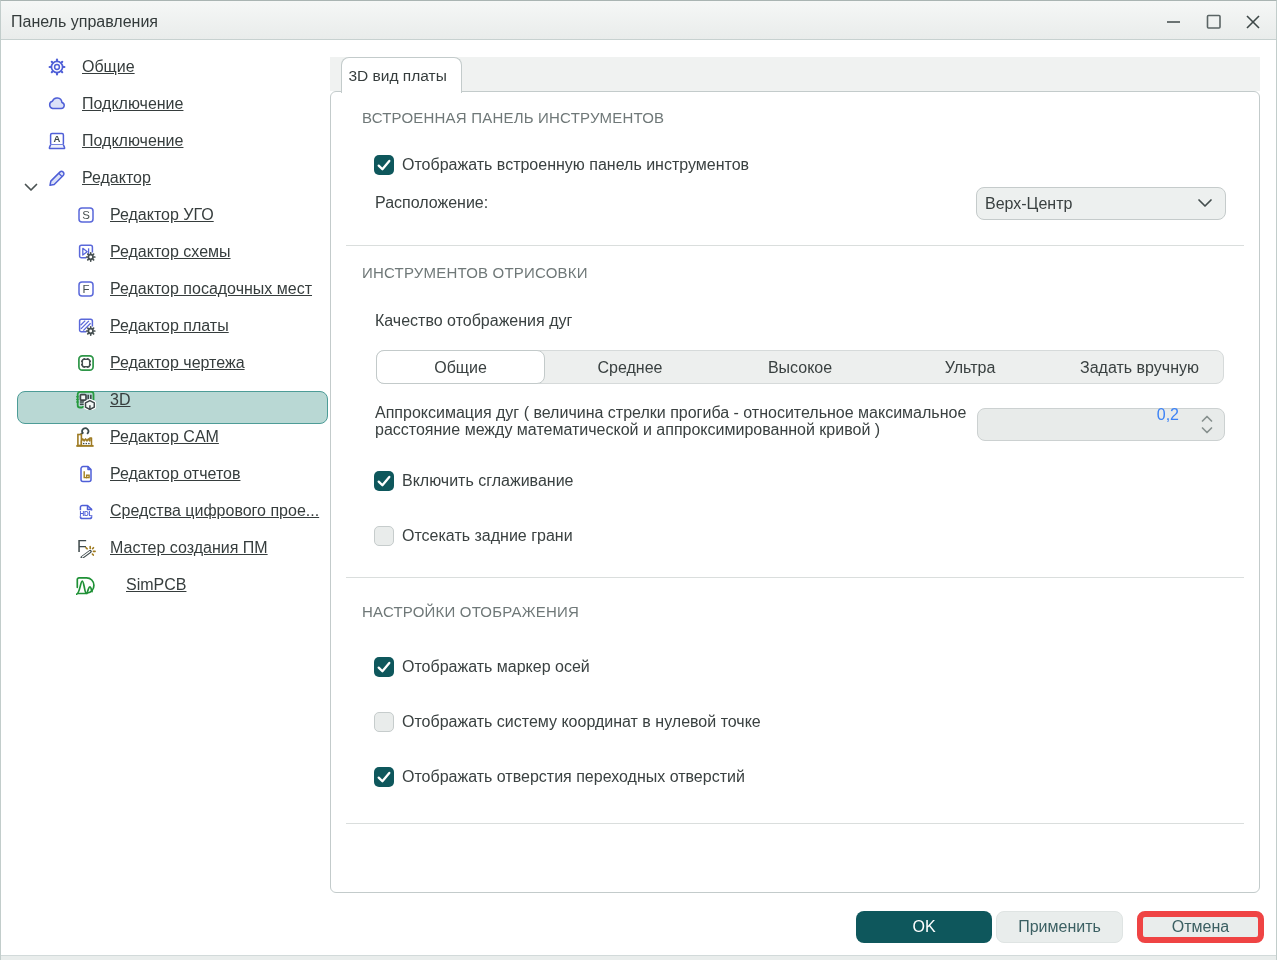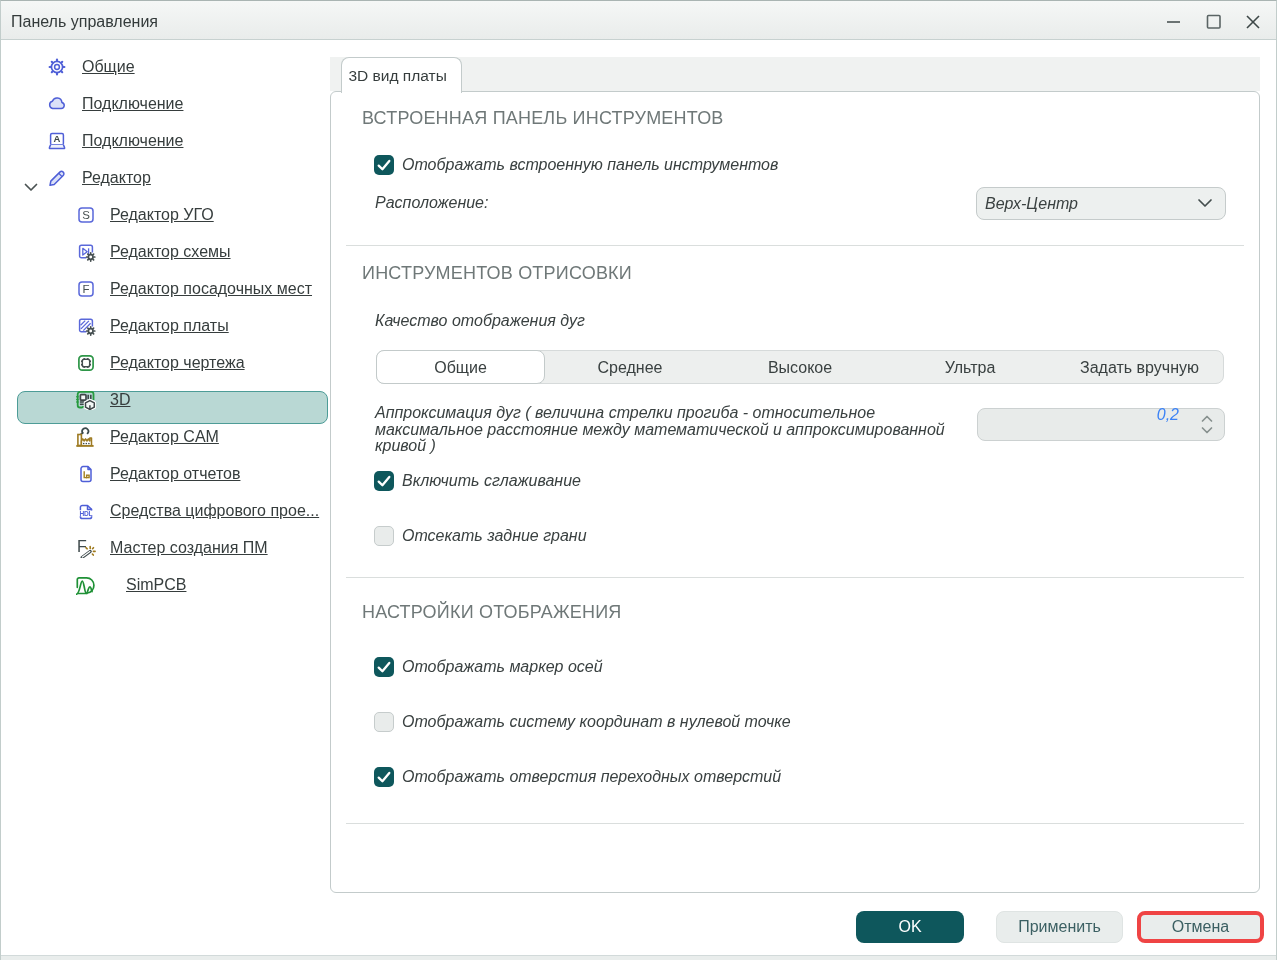--- a/index.html
+++ b/index.html
@@ -16,41 +16,41 @@
   .trow .ico{width:20px;height:20px;flex:0 0 20px;}
   #selrow{position:absolute;left:16.5px;top:391px;width:309px;height:31px;background:#b9d8d4;
     border:1.5px solid #4d9c97;border-radius:8px;}
   
   #tabstrip{position:absolute;left:330px;top:57px;width:930px;height:34px;background:#f0f2f1;}
   #panel{position:absolute;left:330px;top:91px;width:928px;height:800px;background:#fff;
     border:1px solid #c3cbcb;border-radius:6px;}
   #tab{position:absolute;left:341px;top:57px;width:119px;height:35px;background:#fff;
     border:1px solid #c3cbcb;border-bottom:none;border-radius:8px 8px 0 0;}
   #tabtext{position:absolute;left:348.5px;top:66.3px;font-size:15.5px;line-height:20px;color:#363d3d;}
-  .sechead{position:absolute;font-size:18px;line-height:20px;color:#6f7878;letter-spacing:0.2px;}
-  .lbl{position:absolute;font-size:16px;line-height:20px;color:#3a4141;font-style:italic;}
+  .sechead{position:absolute;font-size:15px;line-height:20px;color:#6f7878;letter-spacing:0.2px;}
+  .lbl{position:absolute;font-size:16px;line-height:20px;color:#3a4141;}
   .sep{position:absolute;left:346px;width:898px;height:1px;background:#dadedd;}
   .cb{position:absolute;width:20px;height:20px;border-radius:5px;box-sizing:border-box;}
   .cb.on{background:#0e575c;}
   .cb.off{background:#e9eceb;border:1px solid #c6cccc;}
   .field{position:absolute;left:976px;width:250px;height:33px;box-sizing:border-box;border-radius:8px;}
   #dropdown{top:187px;background:#edf0ef;border:1px solid #c5cbcb;}
   #numinput{top:408px;background:#e8ebea;border:1px solid #ccd1d1;left:977px;width:248px;}
   
   #segtrack{position:absolute;left:376px;top:350px;width:848px;height:34px;box-sizing:border-box;
     background:#edefee;border:1px solid #d6dada;border-radius:8px;}
   #seg1{position:absolute;left:376px;top:350px;width:169px;height:34px;box-sizing:border-box;
     background:#fff;border:1px solid #c3caca;border-radius:8px;}
   .seglbl{position:absolute;top:357.9px;font-size:16px;line-height:20px;color:#3a4141;text-align:center;}
   
   .btn{position:absolute;top:911px;height:32px;border-radius:8px;box-sizing:border-box;
     font-size:16px;display:flex;align-items:center;justify-content:center;}
-  #ok{left:856px;width:108px;background:#0e575c;color:#fff;}
+  #ok{left:856px;width:136px;background:#0e575c;color:#fff;}
   #apply{left:996px;width:127px;background:#e9edec;color:#3c6063;border:1px solid #dfe4e3;}
-  #cancel{left:1137px;width:127px;background:#e9edec;color:#3c6063;border:4px solid #ef4444;}
+  #cancel{left:1137px;width:127px;background:#e9edec;color:#3c6063;border:6px solid #ef4444;}
 </style></head>
 <body>
 <div id="frame"></div>
 <div id="titlebar"></div>
 <div id="title">Панель управления</div>
 <svg class="abs" style="left:1160px;top:8px" width="110" height="28" viewBox="0 0 110 28">
   <line x1="7" y1="14" x2="20" y2="14" stroke="#4a5454" stroke-width="1.6"></line>
   <rect x="47.5" y="7.5" width="12.5" height="12.5" rx="1" fill="none" stroke="#5a6464" stroke-width="1.6"></rect>
   <line x1="87" y1="8" x2="99" y2="20" stroke="#3e4848" stroke-width="1.6"></line>
   <line x1="99" y1="8" x2="87" y2="20" stroke="#3e4848" stroke-width="1.6"></line>

